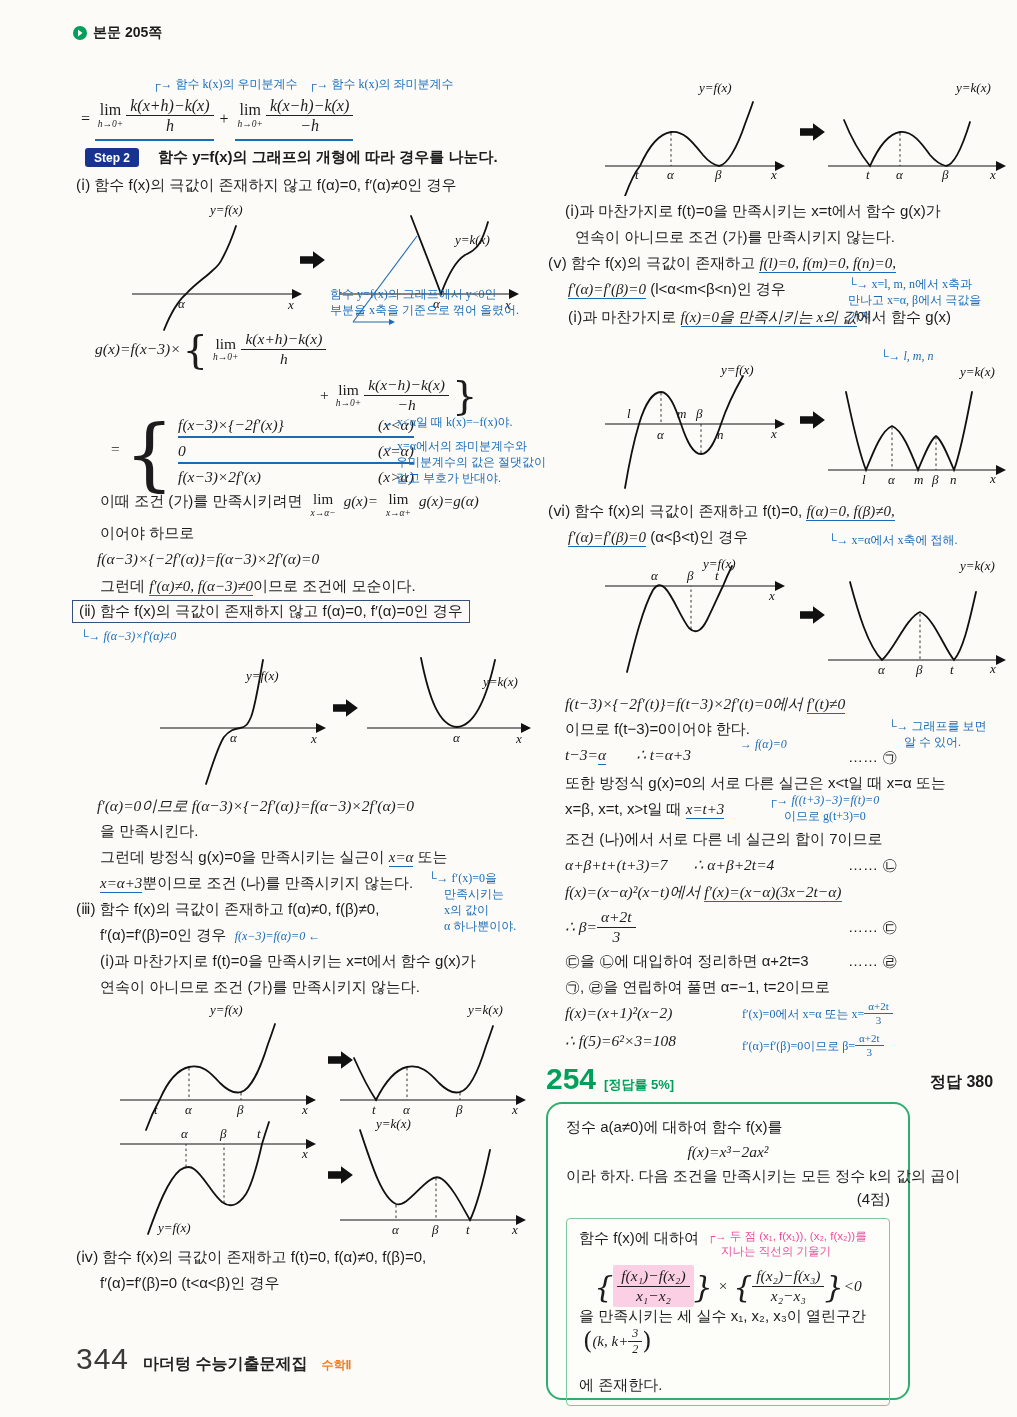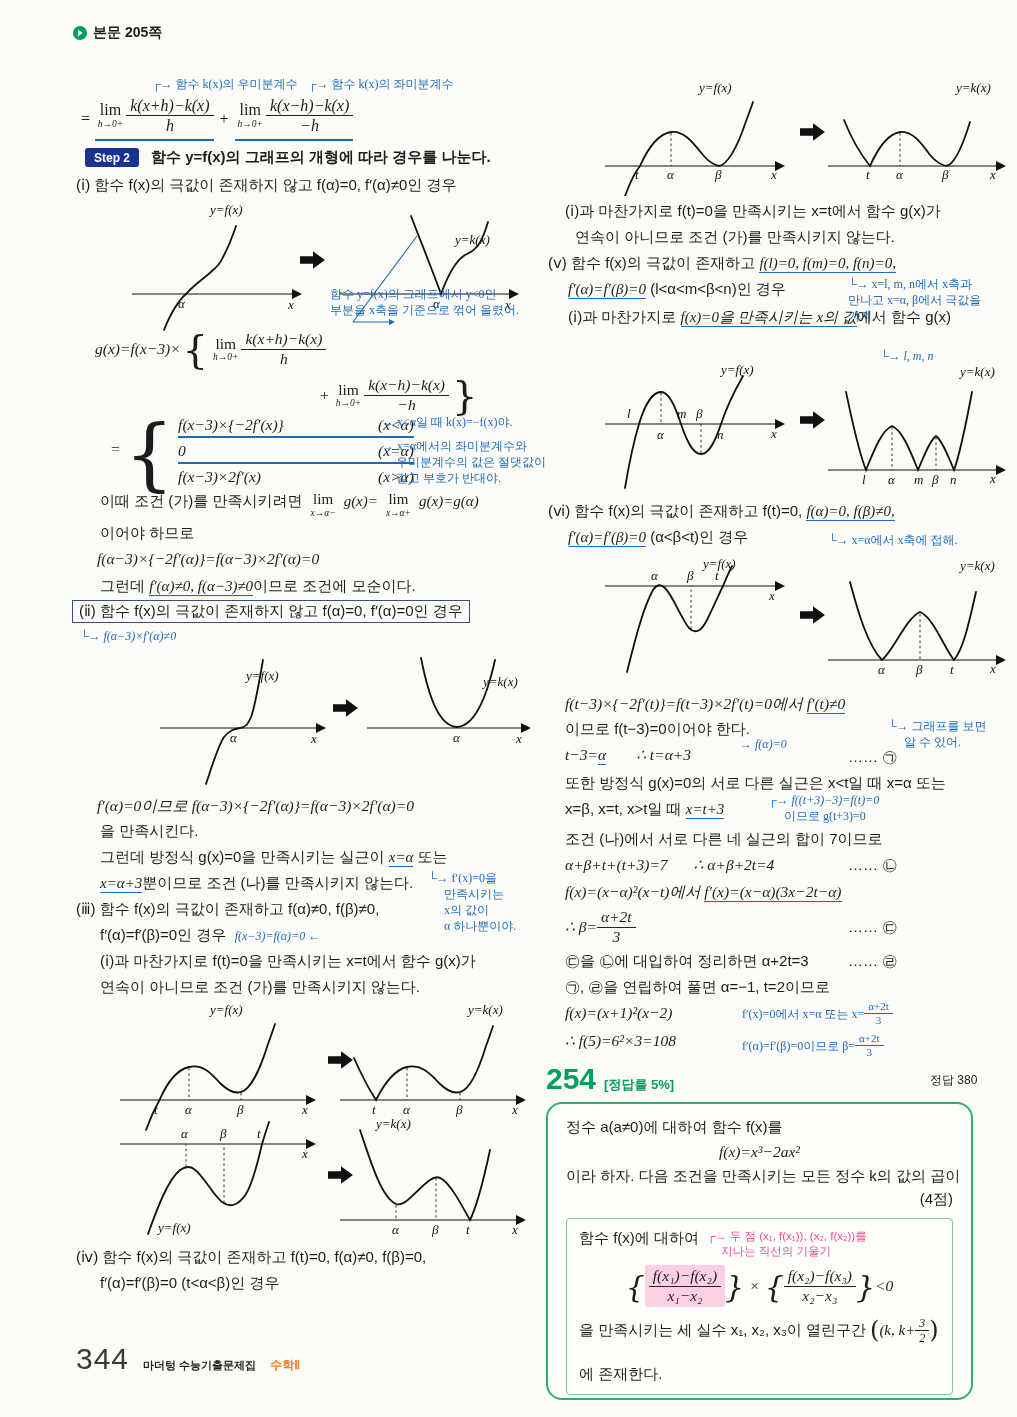--- a/index.html
+++ b/index.html
@@ -24,21 +24,21 @@
 .curve{fill:none;stroke:#111;stroke-width:1.8;stroke-linecap:round}
 .axis{stroke:#111;stroke-width:1.1}
 .dash{stroke:#333;stroke-width:1;stroke-dasharray:2.5 2.8;fill:none}
 .bline{stroke:#1b6cb8;stroke-width:1.1;fill:none}
 .g254{color:#00a05a;font-weight:bold}
 .pk{color:#ee4d9b}
 .hl{background:#fbd0e4;padding:2px 4px;border-radius:2px}
 .greenbox{border:2.2px solid #2fae6e;border-radius:16px;background:#fdfdfa}
 .innerbox{border:1.4px solid #7cc99b;border-radius:4px}
 .footer-num{font-size:30px;color:#3a3a3a;letter-spacing:1px}
-.footer-book{font-size:11px;font-weight:bold;color:#222}
+.footer-book{font-size:16px;font-weight:bold;color:#222}
 .footer-sub{font-size:12px;font-weight:bold;color:#f57d1f}
 .serifline{font-family:"Liberation Serif",serif;font-size:15.5px;white-space:nowrap}
 </style>
 </head>
 <body>
 
 <div class="page">
 
   <div class="abs" style="left:73px;top:24px;display:flex;align-items:center;gap:6px">
     <svg width="14" height="14" viewBox="0 0 14 14">
@@ -69,21 +69,21 @@
           <span>lim</span>
           <span class="sub">h→0+</span>
         </span>
       <span class="frac m" style="font-style:italic">
           <span class="num">k(x−h)−k(x)</span>
           <span class="den">−h</span>
         </span>
     </span>
   </div>
 
-  <div class="abs" style="left:85px;top:148px;display:flex;align-items:center;gap:12px">
+  <div class="abs" style="left:85px;top:148px;display:flex;align-items:center;gap:19px">
     <span class="badge">Step 2</span>
     <span class="ln" style="font-weight:bold">함수 y=f(x)의 그래프의 개형에 따라 경우를 나눈다.</span>
   </div>
 
   <div class="abs ln" style="left:76px;top:176px">(ⅰ) 함수 f(x)의 극값이 존재하지 않고 f(α)=0, f′(α)≠0인 경우</div>
 
   <svg class="abs" style="left:118px;top:198px" width="190" height="135">
     <line class="axis" x1="14" y1="96" x2="176" y2="96"></line>
       <polygon points="174,91 184,96 174,101" fill="#111"></polygon>
     <path class="curve" d="M46,132 C54,112 60,103 68,96 C78,85 88,79 94,73 C100,68 102,66 104,61 C110,50 114,40 118,28"></path>
@@ -419,23 +419,23 @@
     <span class="frac" style="font-size:11px">
         <span class="num" style="border-color:#1b6cb8">α+2t</span>
         <span class="den">3</span>
       </span>
   </div>
 
   <div class="abs" style="left:546px;top:1062px;display:flex;align-items:baseline;gap:8px">
     <span class="g254" style="font-size:30px">254</span>
     <span class="g254" style="font-size:13px">[정답률 5%]</span>
   </div>
-  <div class="abs" style="left:930px;top:1072px;font-weight:normal;font-size:12px">정답 380</div>
-
-  <div class="abs greenbox" style="left:546px;top:1102px;width:427px;height:298px;padding:14px 18px">
+  <div class="abs" style="left:930px;top:1072px;font-weight:bold;font-size:16px">정답 380</div>
+
+  <div class="abs greenbox" style="left:546px;top:1102px;width:364px;height:298px;padding:14px 18px">
     <div class="ln">정수 a(a≠0)에 대하여 함수 f(x)를</div>
     <div class="serifline" style="text-align:center;font-style:italic;margin-top:6px">f(x)=x³−2ax²</div>
     <div class="ln" style="margin-top:6px">이라 하자. 다음 조건을 만족시키는 모든 정수 k의 값의 곱이</div>
     <div class="ln" style="text-align:right;margin-top:4px">(4점)</div>
 
     <div class="innerbox" style="margin-top:10px;padding:10px 12px;position:relative">
       <div style="display:flex;align-items:flex-start">
         <span class="ln">함수 f(x)에 대하여</span>
         <span class="pk" style="font-size:11.5px;line-height:15px;margin-left:8px">
           <span>┌→</span> <span>두 점 (x₁, f(x₁)), (x₂, f(x₂))를</span><br>
@@ -451,21 +451,21 @@
         <span class="brace" style="font-size:30px">}</span>
         <span style="margin:0 5px">×</span>
         <span class="brace" style="font-size:30px">{</span>
         <span class="frac">
             <span class="num">f(x₂)−f(x₃)</span>
             <span class="den">x₂−x₃</span>
           </span>
         <span class="brace" style="font-size:30px">}</span>
         <span>&lt;0</span>
       </div>
-      <div class="ln" style="margin-top:8px;display:flex;align-items:center;flex-wrap:wrap">
+      <div class="ln" style="margin-top:0;display:flex;align-items:center;flex-wrap:wrap">
         <span>을 만족시키는 세 실수 x₁, x₂, x₃이 열린구간</span>
         <span class="m" style="font-style:italic;display:inline-flex;align-items:center;margin-left:4px">
           <span class="brace" style="font-size:24px;font-style:normal">(</span>
             <span><span>(k, k+</span></span>
           <span class="frac" style="font-size:12px">
               <span class="num">3</span>
               <span class="den">2</span>
             </span>
           <span class="brace" style="font-size:24px;font-style:normal">)</span>
         </span>

